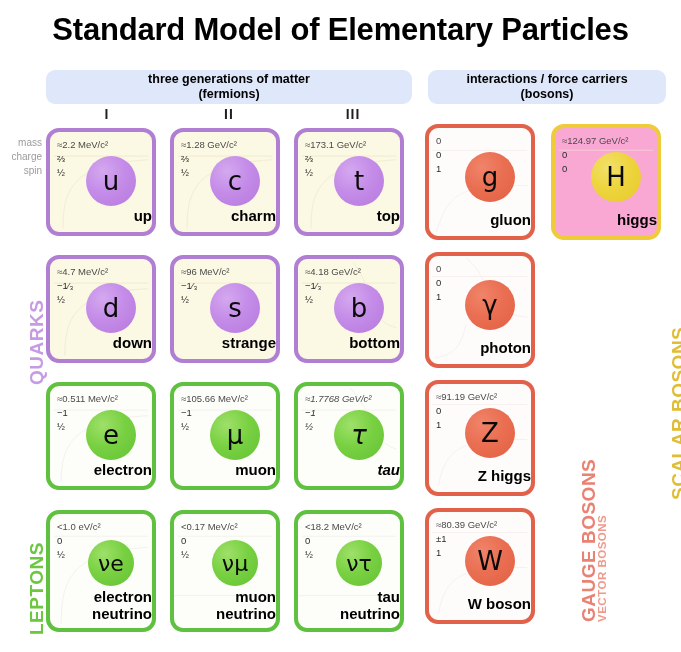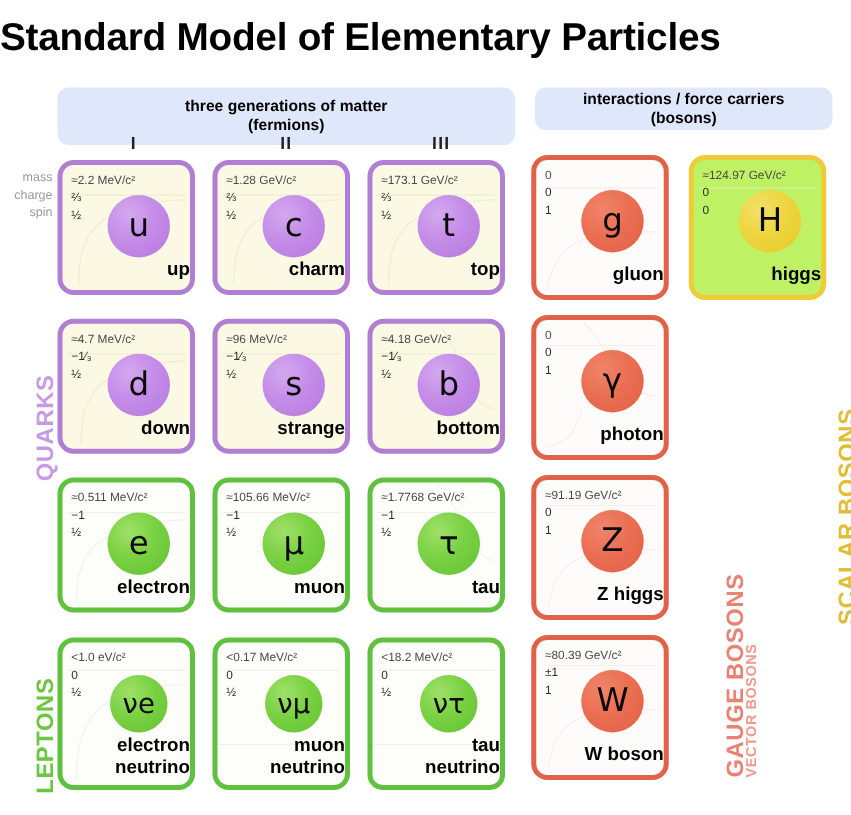--- a/index.html
+++ b/index.html
@@ -18,20 +18,21 @@
     position: absolute;
     inset: 0;
   }
 
   
   .title {
     position: absolute;
     left: 0;
     top: 12px;
     width: 681px;
+    text-align: center;
     font-size: 31px;
     font-weight: bold;
     color: #000000;
     letter-spacing: -0.2px;
   }
 
   
   .pill {
     position: absolute;
     background: #dfe7fa;
@@ -39,21 +40,21 @@
     color: #000;
     font-size: 12.5px;
     font-weight: bold;
     line-height: 15px;
     text-align: center;
     display: flex;
     flex-direction: column;
     align-items: center;
     justify-content: center;
   }
-  .pill-fermions { left: 46px;  top: 70px; width: 366px; height: 46px; }
+  .pill-fermions { left: 46px;  top: 70px; width: 366px; height: 34px; }
   .pill-bosons   { left: 428px; top: 70px; width: 238px; height: 34px; }
 
   
   .gen {
     position: absolute;
     top: 106px;
     width: 122px;
     text-align: center;
     font-size: 14px;
     font-weight: bold;
@@ -72,21 +73,21 @@
     border-radius: 13px;
     border: 4px solid #a16207;
     box-sizing: border-box;
     overflow: hidden;
   }
   .cell.tall { height: 122px; }
 
   .cell.quark   { border-color: #b07fd4; background: #fbf8e3; }
   .cell.lepton  { border-color: #5fc13f; background: #fdfdfa; }
   .cell.gauge   { border-color: #e2614a; background: #fefcfb; }
-  .cell.scalar  { border-color: #efcb3a; background: #bef264; padding-left: 44px; }
+  .cell.scalar  { border-color: #efcb3a; background: #f9a8d4; padding-left: 44px; }
 
   
   .swirl {
     position: absolute;
     inset: 0;
     pointer-events: none;
     opacity: 0.5;
   }
 
   .props {
@@ -325,21 +326,21 @@
       </svg>
     <div class="props">
       <div class="mass">≈105.66 MeV/c²</div>
       <div class="charge">−1</div>
       <div class="spin">½</div>
     </div>
     <div class="orb l orb-lg">μ</div>
     <div class="pname">muon</div>
   </div>
 
-  <div class="cell lepton" style="left:294px; top:382px;">
+  <div class="cell lepton" style="left:294px; top:382px;font-style:italic;">
     <svg class="swirl" viewBox="0 0 110 108">
         <path d="M4 26 H106 M56 2 C84 30 78 60 106 68" fill="none" stroke="#e4e6df" stroke-width="1"></path>
       </svg>
     <div class="props">
       <div class="mass">≈1.7768 GeV/c²</div>
       <div class="charge">−1</div>
       <div class="spin">½</div>
     </div>
     <div class="orb l orb-lg">τ</div>
     <div class="pname">tau</div>
@@ -383,21 +384,21 @@
       <div class="charge">0</div>
       <div class="spin">½</div>
     </div>
     <div class="orb l orb-sm">νμ</div>
     <div class="pname two">
       <div>muon</div>
       <div>neutrino</div>
     </div>
   </div>
 
-  <div class="cell lepton tall" style="left:294px; top:510px;border-radius:12px;">
+  <div class="cell lepton tall" style="left:294px; top:510px;">
     <svg class="swirl" viewBox="0 0 110 122">
         <path d="M4 24 H106 M0 88 H110" fill="none" stroke="#e4e6df" stroke-width="1"></path>
       </svg>
     <div class="props">
       <div class="mass">&lt;18.2 MeV/c²</div>
       <div class="charge">0</div>
       <div class="spin">½</div>
     </div>
     <div class="orb l orb-sm">ντ</div>
     <div class="pname two">

